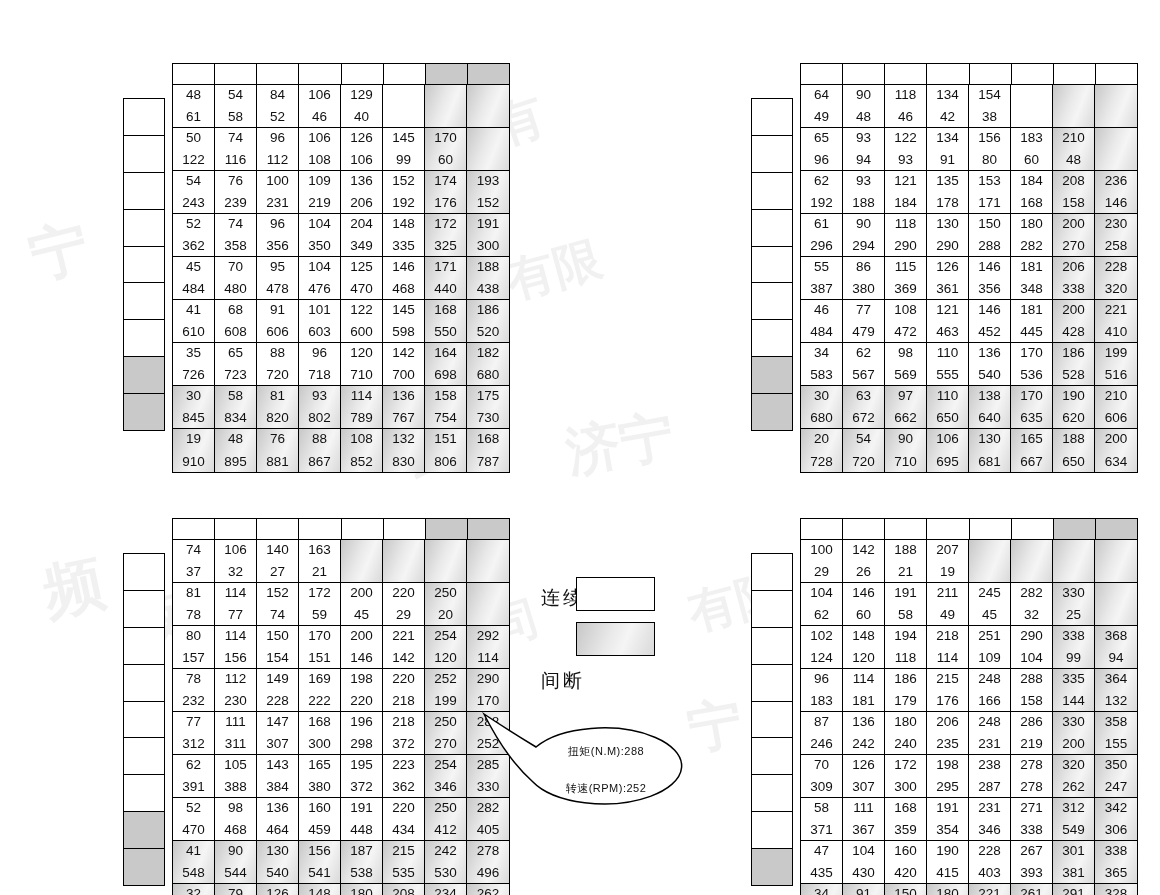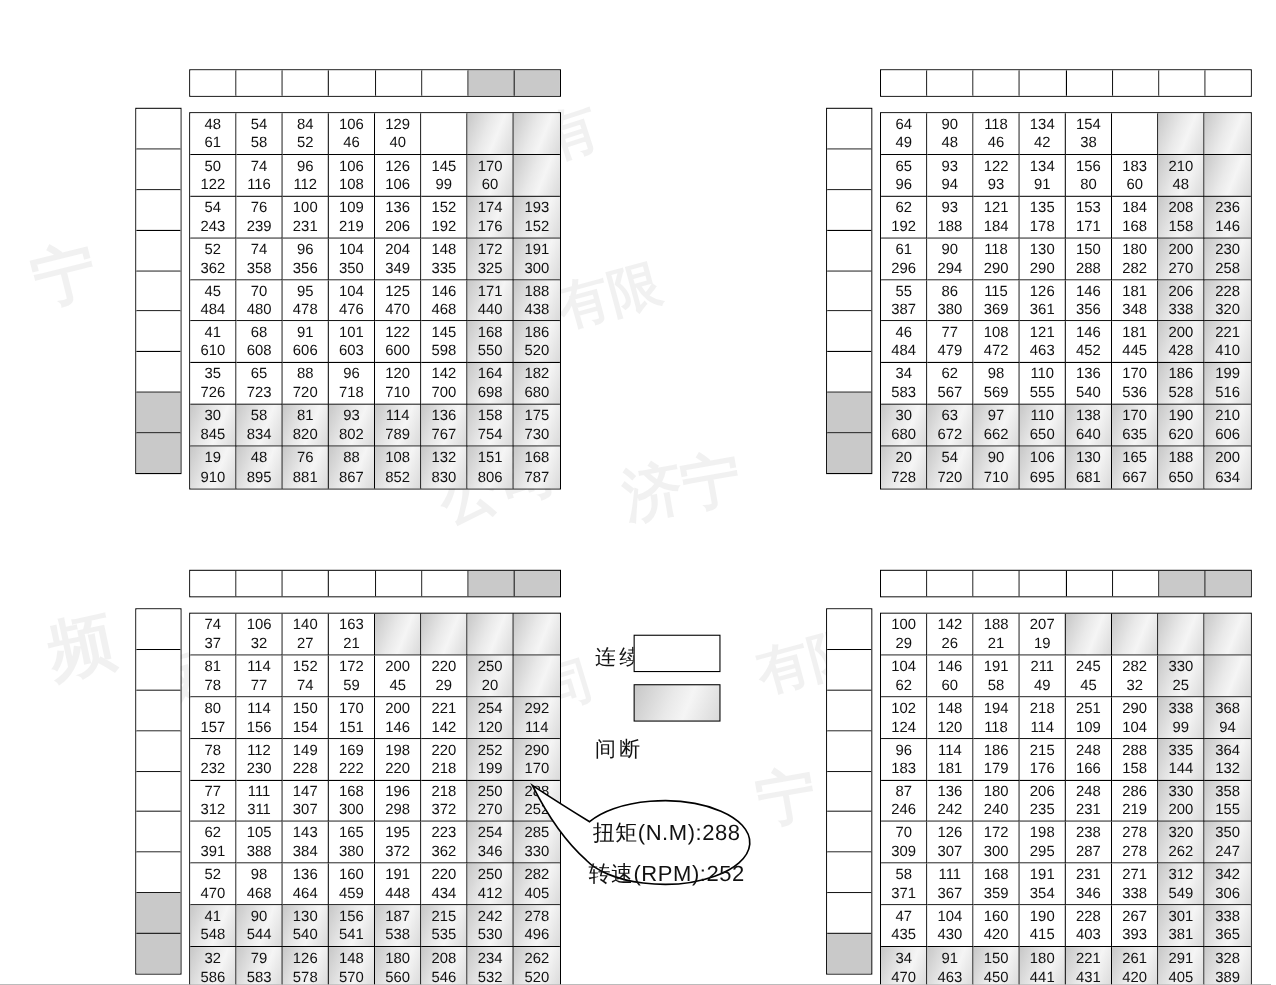--- a/index.html
+++ b/index.html
@@ -21,42 +21,42 @@
   .hstrip{position:absolute;left:165px;top:35px;width:338px;height:25px;
           border:1.5px solid #000;display:flex;}
   .hcell{flex:1;border-right:1px solid #000;display:flex;align-items:center;justify-content:center;
          font-size:14.5px;background:#fff;}
   .hcell:last-child{border-right:none;}
   .rstrip{position:absolute;left:116px;top:70px;width:42px;height:333px;
           border:1.5px solid #000;display:flex;flex-direction:column;}
   .rcell{flex:1;border-bottom:1px solid #000;display:flex;align-items:center;justify-content:center;
          font-size:14px;background:#fff;}
   .rcell:last-child{border-bottom:none;}
-  .dgrid{position:absolute;left:165px;top:74px;width:338px;height:343px;
+  .dgrid{position:absolute;left:165px;top:56px;width:338px;height:389px;
          border:1.5px solid #000;display:grid;
          grid-template-columns:repeat(8,1fr);grid-template-rows:repeat(9,1fr);}
   .dcell{border-right:1px solid #000;border-bottom:1px solid #000;background:#fff;
          display:flex;flex-direction:column;justify-content:space-between;
          padding:2px 0 3px 0;font-size:13.5px;line-height:15px;text-align:center;}
   .dcell:nth-child(8n){border-right:none;}
   .dcell:nth-child(n+65){border-bottom:none;}
   .solid{background:#c9c9c9 !important;}
   .shade{background:linear-gradient(112deg,#c7c7c7 0%,#e9e9e9 42%,#f5f5f5 62%,#d9d9d9 100%) !important;}
   .side-label{position:absolute;left:0;width:112px;text-align:right;font-size:13px;letter-spacing:2px;}
   .side-cont{top:302px;}
   .side-int{top:378px;}
   .flow-label{position:absolute;left:96px;top:175px;transform:translate(-50%,-50%) rotate(-90deg);
               white-space:nowrap;font-size:12px;letter-spacing:1px;}
   
   .legend-label{position:absolute;font-size:19px;letter-spacing:3px;}
   .legend-box{position:absolute;width:79px;height:34px;border:1.5px solid #000;}
   .legend-box.white{background:#fff;}
   
   .callout-svg{position:absolute;left:470px;top:690px;}
-  .callout-text{position:absolute;left:520px;width:172px;text-align:center;font-size:20px;
+  .callout-text{position:absolute;left:520px;width:172px;text-align:center;font-size:11px;
                 letter-spacing:.5px;}
   .co-line1{top:744px;}
   .co-line2{top:771px;margin-top:10px;}
 </style>
 </head>
 <body>
 
 <div class="sheet">
 
   <div id="wm-layer">

